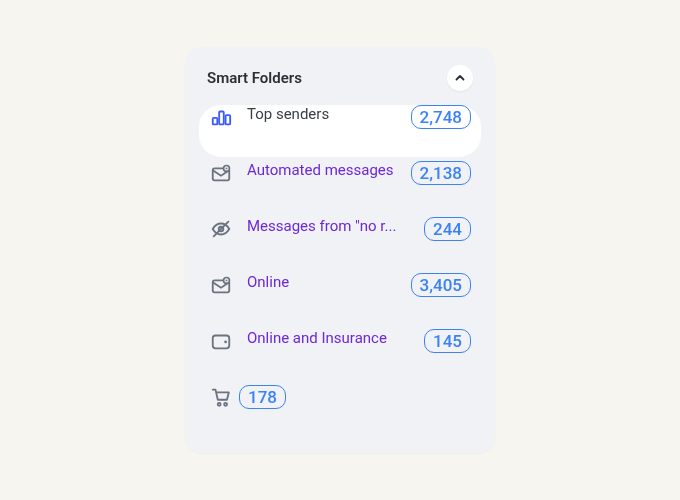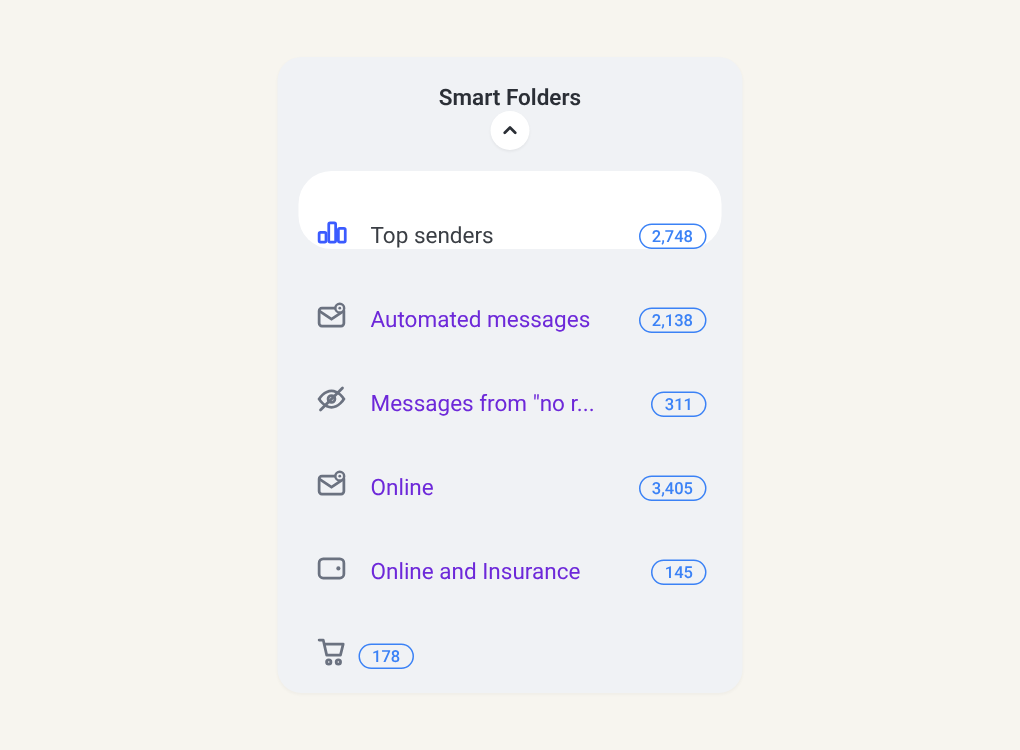--- a/index.html
+++ b/index.html
@@ -17,21 +17,20 @@
     background: #f0f2f5;
     border-radius: 16px;
     padding: 18px 14px 16px 14px;
     box-shadow: 0 1px 2px rgba(0,0,0,0.03);
   }
   .panel-header {
     display: flex;
     align-items: center;
     justify-content: space-between;
     padding: 0 8px 14px 8px;
-    flex-direction: column;
   }
   .panel-title {
     font-size: 15px;
     font-weight: 600;
     color: #2b2f36;
   }
   .collapse-btn {
     width: 26px;
     height: 26px;
     border-radius: 50%;
@@ -42,21 +41,21 @@
     cursor: pointer;
     box-shadow: 0 1px 2px rgba(0,0,0,0.06);
   }
   .folder-list {
     display: flex;
     flex-direction: column;
     gap: 4px;
   }
   .folder-item {
     display: flex;
-    align-items: flex-end;
+    align-items: flex-start;
     height: 52px;
     padding: 0 10px 0 10px;
     border-radius: 22px;
     cursor: pointer;
   }
   .folder-item.selected {
     background: #ffffff;
   }
   .folder-icon {
     width: 24px;
@@ -74,21 +73,21 @@
     white-space: nowrap;
     overflow: hidden;
     text-overflow: ellipsis;
   }
   .folder-item.selected .folder-label {
     color: #3a3e44;
   }
   .badge {
     border: 1.5px solid #3b82f6;
     color: #3b82f6;
-    font-size: 11px;
+    font-size: 17px;
     font-weight: 500;
     padding: 1px 8px;
     border-radius: 10px;
     flex-shrink: 0;
     margin-left: 6px;
   }
   svg { display: block; }
 </style>
 </head>
 <body>
@@ -134,21 +133,21 @@
 
     <div class="folder-item">
       <span class="folder-icon">
         <svg width="22" height="22" viewBox="0 0 24 24" fill="none">
           <path d="M3 12s3.5-6 9-6 9 6 9 6-3.5 6-9 6-9-6-9-6z" stroke="#6b7280" stroke-width="2"></path>
           <circle cx="12" cy="12" r="2.5" stroke="#6b7280" stroke-width="2"></circle>
           <line x1="4" y1="20" x2="20" y2="4" stroke="#6b7280" stroke-width="2" stroke-linecap="round"></line>
         </svg>
       </span>
       <span class="folder-label">Messages from "no r...</span>
-      <span class="badge">311</span>
+      <span class="badge">244</span>
     </div>
 
     <div class="folder-item">
       <span class="folder-icon">
         <svg width="22" height="22" viewBox="0 0 24 24" fill="none">
           <rect x="3" y="7" width="18" height="13" rx="2" stroke="#6b7280" stroke-width="2"></rect>
           <path d="M3 9l9 6 9-6" stroke="#6b7280" stroke-width="2"></path>
           <circle cx="18" cy="7" r="3.2" fill="#f0f2f5" stroke="#6b7280" stroke-width="1.8"></circle>
           <circle cx="18" cy="7" r="1" fill="#6b7280"></circle>
         </svg>

